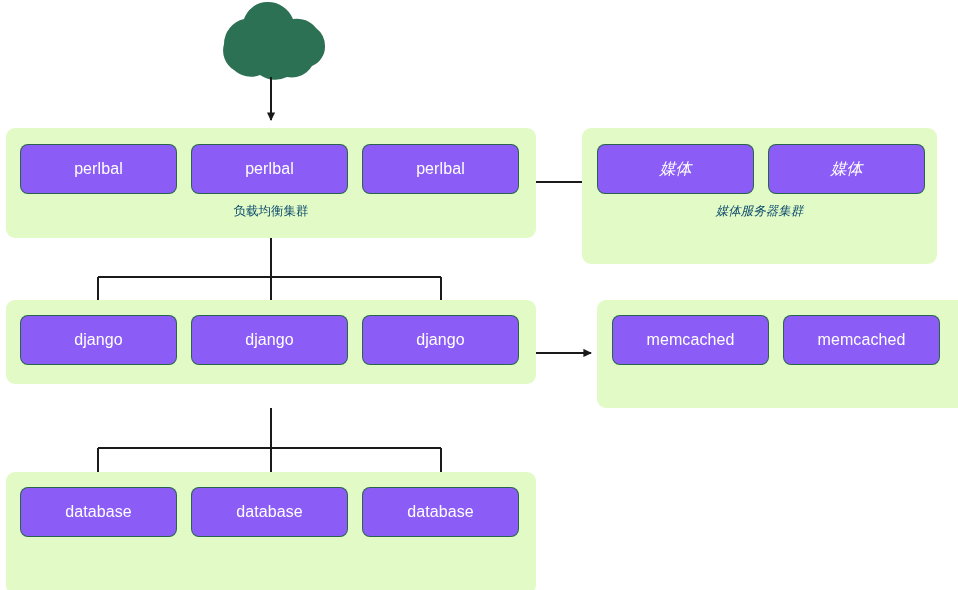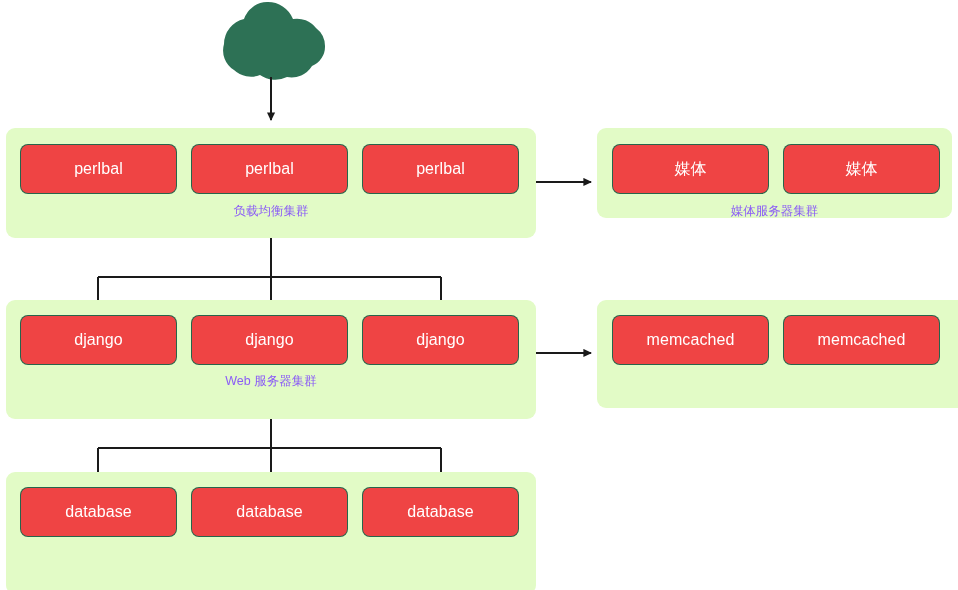--- a/index.html
+++ b/index.html
@@ -35,21 +35,21 @@
     position: absolute;
     left: 0;
     top: 0;
     width: 100%;
     height: 100%;
   }
 
   
   .node {
     position: absolute;
-    background: #ef4444;
+    background: #8b5cf6;
     border-radius: 7px;
     box-sizing: border-box;
     display: flex;
     align-items: center;
     justify-content: center;
     box-shadow: 0 0 0 1px #27644b;
   }
   .node-label {
     color: #ffffff;
     font-size: 16px;
@@ -60,21 +60,21 @@
   .node-label.cjk {
     font-size: 16px;
   }
 
   
   .caption {
     position: absolute;
     width: 100%;
     left: 0;
     text-align: center;
-    color: #8b5cf6;
+    color: #0c4a6e;
     font-size: 12.5px;
     line-height: 1.2;
     white-space: nowrap;
   }
 
   
   #overlay {
     position: absolute;
     left: 0;
     top: 0;
@@ -146,44 +146,43 @@
           </div>
           <div class="node" style="left: 186px; top: 17px; width: 155px; height: 48px;">
             <span class="node-label">perlbal</span>
           </div>
           <div class="node" style="left: 357px; top: 17px; width: 155px; height: 48px;">
             <span class="node-label">perlbal</span>
           </div>
         </div>
         <div class="caption" style="top: 76px;">负载均衡集群</div>
       </div>
-      <div class="panel" style="left: 597px; top: 128px; width: 355px; height: 90px;">
+      <div class="panel" style="left: 582px; top: 128px; width: 355px; height: 136px; font-style: italic;">
         <div class="node-row">
           <div class="node" style="left: 16px; top: 17px; width: 155px; height: 48px;">
             <span class="node-label cjk">媒体</span>
           </div>
           <div class="node" style="left: 187px; top: 17px; width: 155px; height: 48px;">
             <span class="node-label cjk">媒体</span>
           </div>
         </div>
         <div class="caption" style="top: 76px;">媒体服务器集群</div>
       </div>
-      <div class="panel" style="left: 6px; top: 300px; width: 530px; height: 119px;">
+      <div class="panel" style="left: 6px; top: 300px; width: 530px; height: 84px;">
         <div class="node-row">
           <div class="node" style="left: 15px; top: 16px; width: 155px; height: 48px;">
             <span class="node-label">django</span>
           </div>
           <div class="node" style="left: 186px; top: 16px; width: 155px; height: 48px;">
             <span class="node-label">django</span>
           </div>
           <div class="node" style="left: 357px; top: 16px; width: 155px; height: 48px;">
             <span class="node-label">django</span>
           </div>
         </div>
-        <div class="caption" style="top: 74px;">Web 服务器集群</div>
       </div>
       <div class="panel" style="left: 597px; top: 300px; width: 395px; height: 108px;">
         <div class="node-row">
           <div class="node" style="left: 16px; top: 16px; width: 155px; height: 48px;">
             <span class="node-label">memcached</span>
           </div>
           <div class="node" style="left: 187px; top: 16px; width: 155px; height: 48px;">
             <span class="node-label">memcached</span>
           </div>
         </div>

